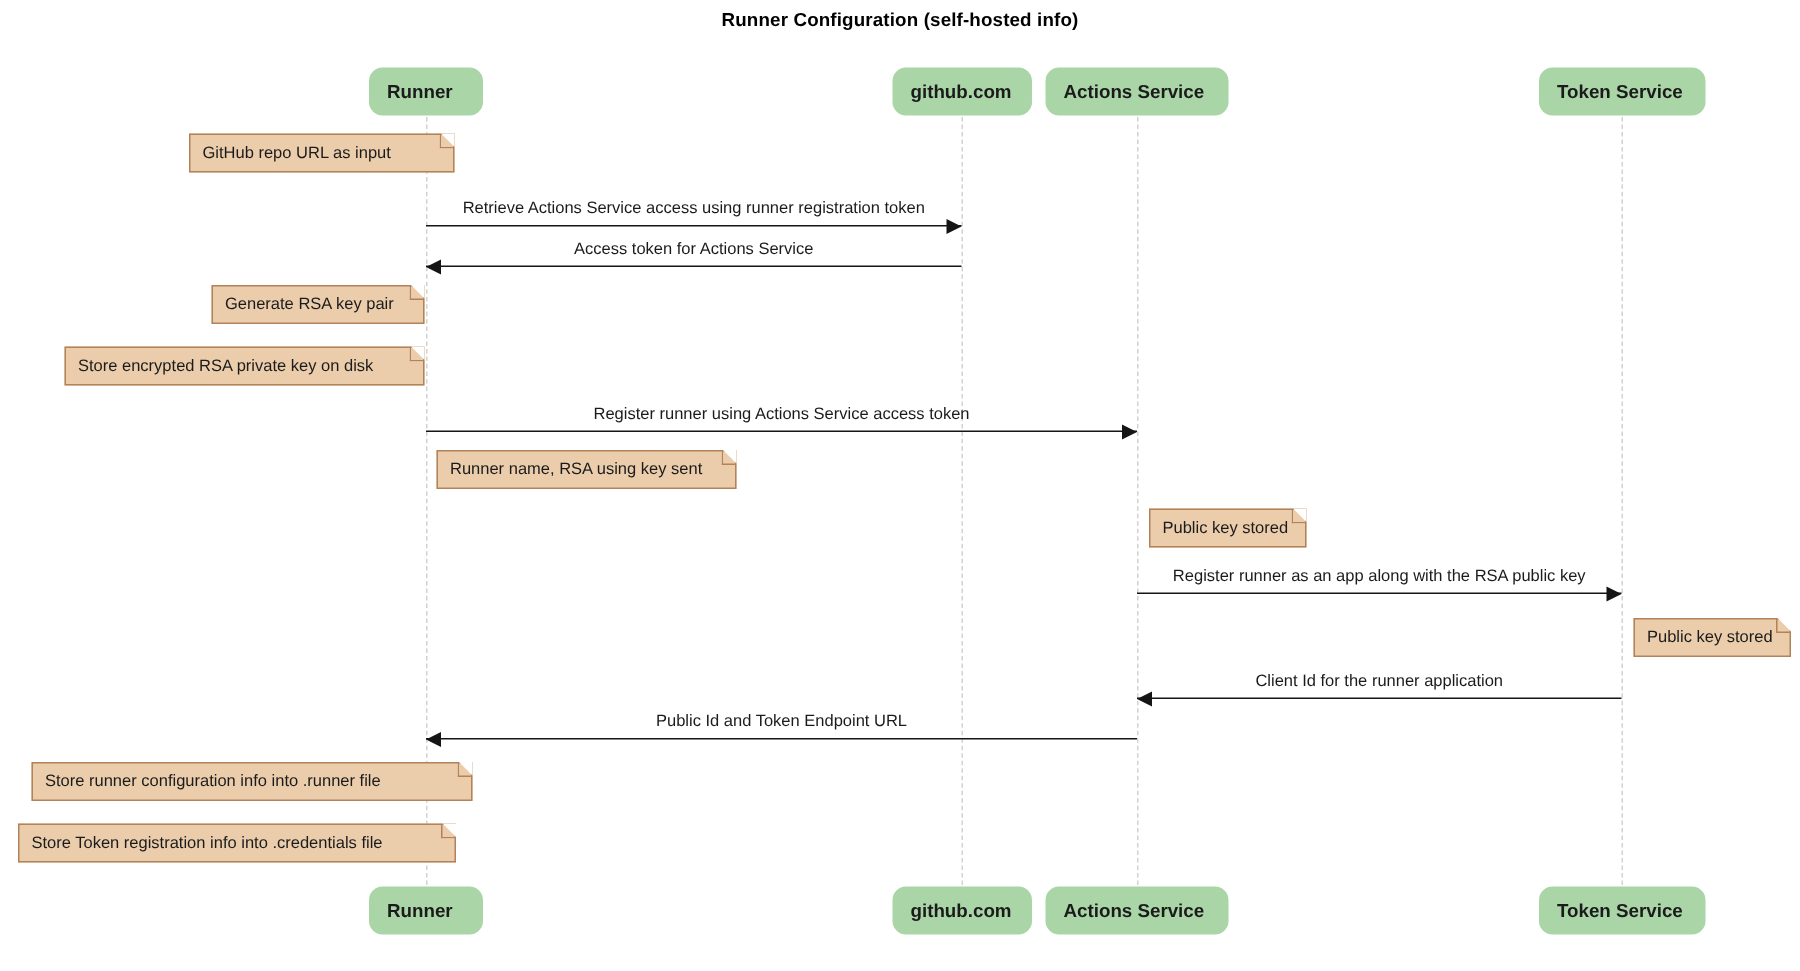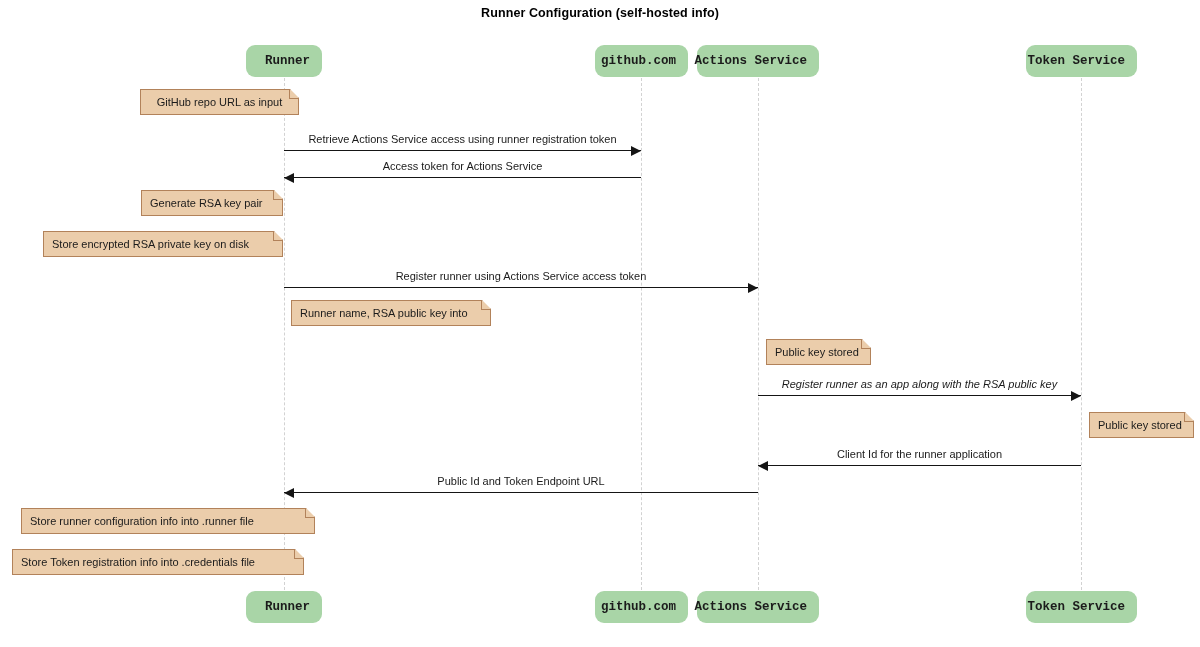--- a/index.html
+++ b/index.html
@@ -42,24 +42,23 @@
   }
 
   
   .participant {
     position: absolute;
     height: 32px;
     background: #a9d5a7;
     border-radius: 9px;
     display: flex;
     align-items: center;
-    justify-content: flex-end;
+    justify-content: flex-start;
     box-sizing: border-box;
     padding: 0 12px;
-    font-family: Liberation Mono, monospace;
   }
   .participant .plabel {
     font-size: 12.5px;
     font-weight: bold;
     color: #1b1b1b;
     white-space: nowrap;
     line-height: 1;
   }
 
   
@@ -190,53 +189,53 @@
         <div class="msg-label" style="left: 0px; width: 357px;">Access token for Actions Service</div>
       </div>
       <div class="message" style="left: 284px; top: 287px; width: 474px;">
         <div class="msg-line" style="width: 474px;"></div>
         <div class="msg-head right" style="left: 464px;"></div>
         <div class="msg-label" style="left: 0px; width: 474px;">Register runner using Actions Service access token</div>
       </div>
       <div class="message" style="left: 758px; top: 395px; width: 323px;">
         <div class="msg-line" style="width: 323px;"></div>
         <div class="msg-head right" style="left: 313px;"></div>
-        <div class="msg-label" style="left: 0px; width: 323px; font-style: italic;">Register runner as an app along with the RSA public key</div>
+        <div class="msg-label" style="left: 0px; width: 323px;">Register runner as an app along with the RSA public key</div>
       </div>
       <div class="message" style="left: 758px; top: 465px; width: 323px;">
         <div class="msg-line" style="width: 323px;"></div>
         <div class="msg-head left" style="left: 0px;"></div>
         <div class="msg-label" style="left: 0px; width: 323px;">Client Id for the runner application</div>
       </div>
       <div class="message" style="left: 284px; top: 492px; width: 474px;">
         <div class="msg-line" style="width: 474px;"></div>
         <div class="msg-head left" style="left: 0px;"></div>
         <div class="msg-label" style="left: 0px; width: 474px;">Public Id and Token Endpoint URL</div>
       </div>
     </div>
   <div id="notes">
-      <div class="note" style="left: 140px; top: 89px; width: 159px; justify-content: center;">
+      <div class="note" style="left: 126px; top: 89px; width: 177px;">
         <span class="fold"></span>
         <span class="fold-edge"></span>
         <span class="notetext">GitHub repo URL as input</span>
       </div>
       <div class="note" style="left: 141px; top: 190px; width: 142px;">
         <span class="fold"></span>
         <span class="fold-edge"></span>
         <span class="notetext">Generate RSA key pair</span>
       </div>
       <div class="note" style="left: 43px; top: 231px; width: 240px;">
         <span class="fold"></span>
         <span class="fold-edge"></span>
         <span class="notetext">Store encrypted RSA private key on disk</span>
       </div>
       <div class="note" style="left: 291px; top: 300px; width: 200px;">
         <span class="fold"></span>
         <span class="fold-edge"></span>
-        <span class="notetext">Runner name, RSA public key into</span>
+        <span class="notetext">Runner name, RSA using key sent</span>
       </div>
       <div class="note" style="left: 766px; top: 339px; width: 105px;">
         <span class="fold"></span>
         <span class="fold-edge"></span>
         <span class="notetext">Public key stored</span>
       </div>
       <div class="note" style="left: 1089px; top: 412px; width: 105px;">
         <span class="fold"></span>
         <span class="fold-edge"></span>
         <span class="notetext">Public key stored</span>

